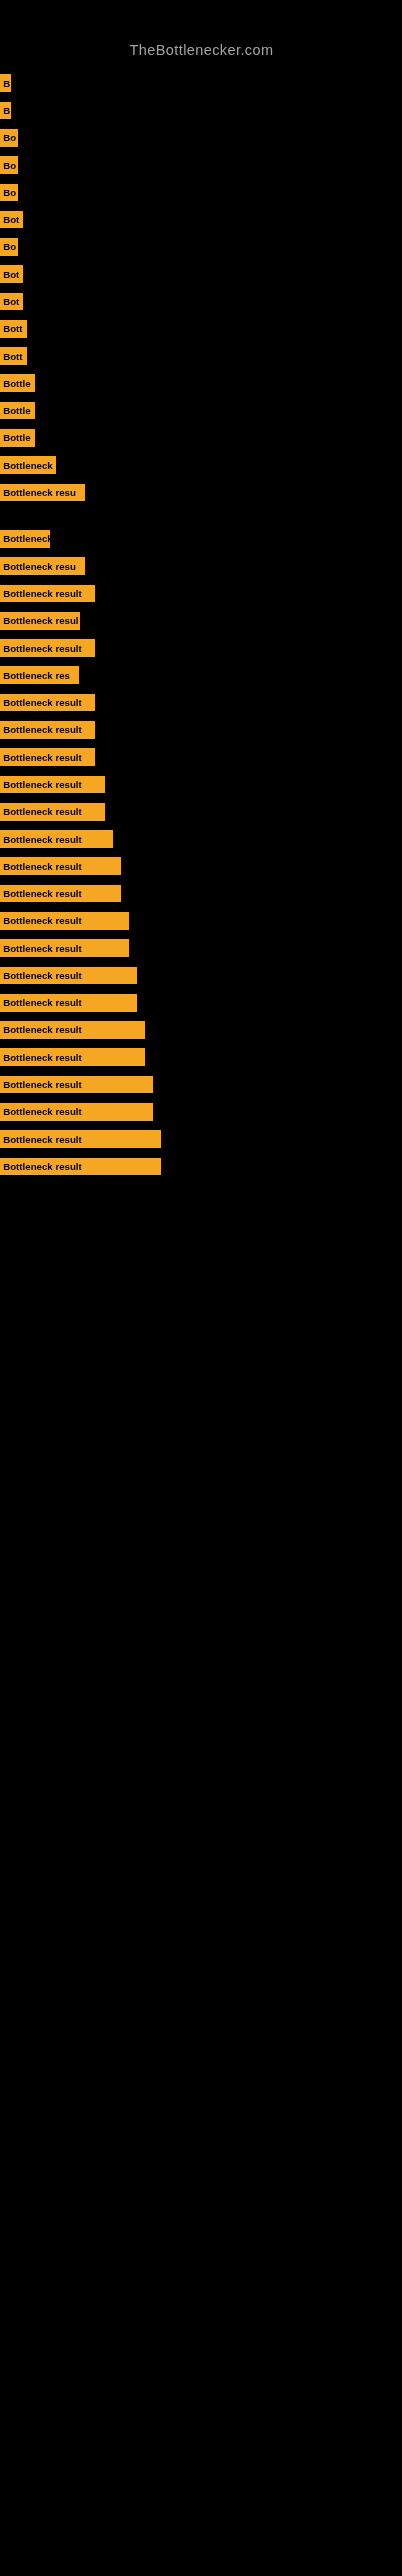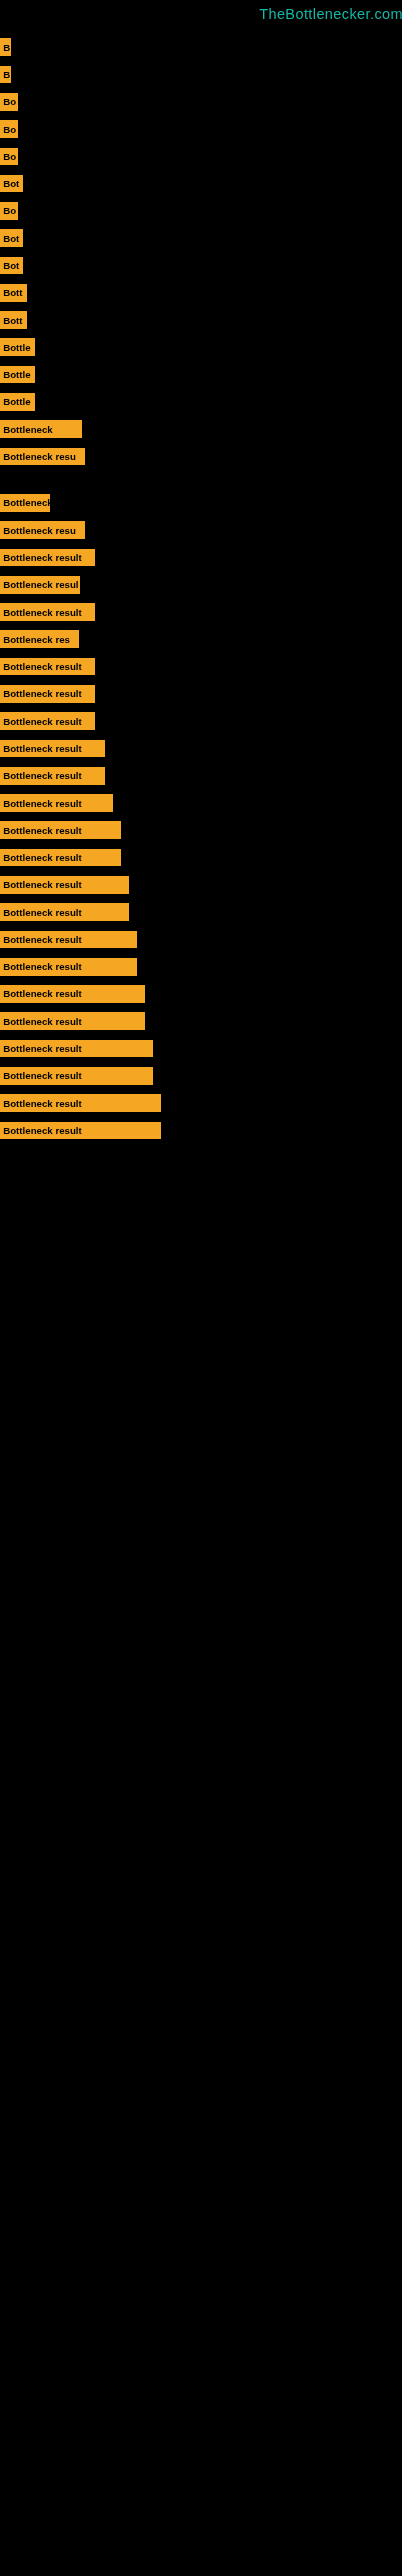--- a/index.html
+++ b/index.html
@@ -4,25 +4,26 @@
   <style>
     * { margin: 0; padding: 0; box-sizing: border-box; }
     body {
       background-color: #000;
       width: 403px;
       min-height: 2576px;
       font-family: Arial, sans-serif;
       position: relative;
     }
     .site-title {
-      color: #14b8a6;
+      color: #a3a3a3;
       font-size: 14.5px;
-      text-align: right;
+      text-align: center;
       padding: 6.4px 0 3.2px 0;
       letter-spacing: 0.4px;
+      margin-top: 36px;
     }
     .bar-row {
       display: flex;
       align-items: center;
       margin-bottom: 0px;
     }
     .bar-label {
       background-color: #f5a623;
       color: #000;
       font-size: 9.7px;
@@ -81,21 +82,21 @@
     <div class="bar-row">
       <div class="bar-label" style="width: 35px;">Bottle</div>
     </div>
     <div class="bar-row">
       <div class="bar-label" style="width: 35px;">Bottle</div>
     </div>
     <div class="bar-row">
       <div class="bar-label" style="width: 35px;">Bottle</div>
     </div>
     <div class="bar-row">
-      <div class="bar-label" style="width: 82px;">Bottleneck</div>
+      <div class="bar-label" style="width: 56px;">Bottleneck</div>
     </div>
     <div class="bar-row">
       <div class="bar-label" style="width: 85px;">Bottleneck resu</div>
     </div>
     <div class="bar-row">
       <div class="bar-label" style="width: 50px; margin-top: 24px;">Bottleneck r</div>
     </div>
     <div class="bar-row">
       <div class="bar-label" style="width: 85px;">Bottleneck resu</div>
     </div>

